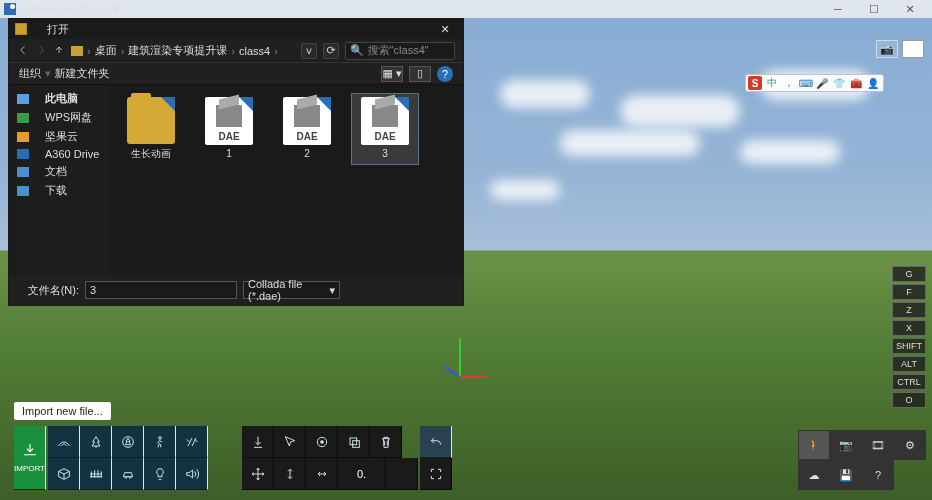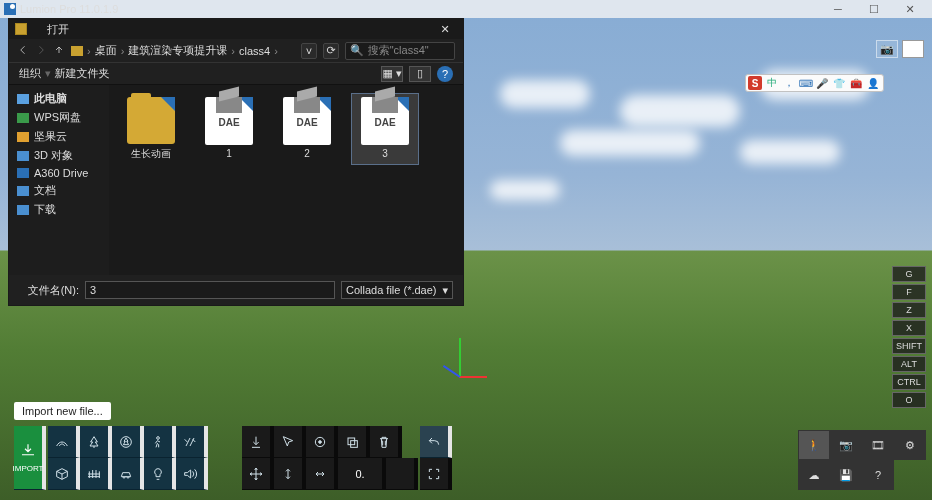--- a/index.html
+++ b/index.html
@@ -34,49 +34,49 @@
 .bc-item{color:#ddd}
 .bc-sep{color:#888}
 .refresh,.dropdown{width:16px;height:16px;display:flex;align-items:center;justify-content:center;border:1px solid #444;background:#2a2a2a;border-radius:2px}
 .search{width:110px;height:18px;background:#1a1a1a;border:1px solid #444;display:flex;align-items:center;padding:0 4px;gap:4px;border-radius:2px}
 .dlg-toolbar{height:22px;display:flex;align-items:center;padding:0 10px;gap:4px;border-bottom:1px solid #111}
 .dlg-toolbar .right{margin-left:auto;display:flex;gap:6px;align-items:center}
 .dlg-toolbar .vb{width:22px;height:16px;background:#333;border:1px solid #555;display:flex;align-items:center;justify-content:center}
 .dlg-toolbar .help{width:16px;height:16px;border-radius:50%;background:#2a6fb5;color:#fff;text-align:center;line-height:16px}
 .dlg-body{flex:1;display:flex;min-height:0}
 .sidebar{width:100px;background:#1d1d1d;overflow:hidden;padding:4px 0}
-.sb-item{display:flex;align-items:center;gap:5px;padding:2px 8px;white-space:nowrap}
+.sb-item{display:flex;align-items:center;gap:16px;padding:2px 8px;white-space:nowrap}
 .sb-item.hdr{font-weight:bold}
 .sb-ico{width:12px;height:10px;display:inline-block}
 .filegrid{flex:1;background:#1a1a1a;display:flex;padding:8px;gap:10px;align-content:flex-start;flex-wrap:wrap}
 .file{width:68px;height:72px;display:flex;flex-direction:column;align-items:center;gap:3px;padding:3px;border:1px solid transparent}
 .file.sel{background:#3a3a3a;border:1px solid #5a6f8a}
 .thumb{width:48px;height:48px;background:#fff;border-radius:2px;position:relative;display:flex;flex-direction:column;align-items:center;justify-content:flex-end}
 .thumb .box{width:26px;height:22px;background:#888;position:relative;margin-bottom:4px}
 .thumb .box::before{content:"";position:absolute;top:-8px;left:3px;width:20px;height:10px;background:#aaa;transform:skewY(-14deg)}
 .thumb .corner{position:absolute;top:0;right:0;width:0;height:0;border-top:14px solid #2a6fb5;border-left:14px solid transparent}
-.thumb .dae{font-size:10px;font-weight:bold;color:#444;margin-bottom:17px}
+.thumb .dae{font-size:10px;font-weight:bold;color:#444;margin-bottom:3px}
 .folder-thumb{width:48px;height:48px;background:#d4a935;border-radius:3px;position:relative;display:flex;align-items:center;justify-content:center}
 .folder-thumb::before{content:"";position:absolute;top:-4px;left:4px;width:20px;height:6px;background:#d4a935;border-radius:2px 2px 0 0}
 .folder-thumb .corner{position:absolute;top:0;right:0;width:0;height:0;border-top:14px solid #2a6fb5;border-left:14px solid transparent}
 .fname{color:#ddd;font-size:10px;text-align:center}
-.dlg-bottom{padding:6px 10px;display:flex;flex-direction:column;gap:22px;background:#202020}
+.dlg-bottom{padding:6px 10px;display:flex;flex-direction:row;gap:22px;background:#202020}
 .fn-row{display:flex;align-items:center;gap:6px}
 .fn-row label{width:60px;text-align:right}
 .fn-input{flex:1;height:18px;background:#1a1a1a;border:1px solid #555;padding:0 4px;color:#ddd}
-.ft-select{width:112px;height:18px;background:#1a1a1a;border:1px solid #555;padding:0 4px;color:#ddd;display:flex;align-items:center;justify-content:space-between}
+.ft-select{width:97px;height:18px;background:#1a1a1a;border:1px solid #555;padding:0 4px;color:#ddd;display:flex;align-items:center;justify-content:space-between}
 .btn-row{display:flex;justify-content:flex-end;gap:8px}
 .btn{width:52px;height:20px;background:#222;border:1px solid #666;color:#ddd;text-align:center;line-height:18px;cursor:pointer}
 
 .bottombar{position:absolute;bottom:0;left:0;right:0;height:96px}
 .tooltip{position:absolute;bottom:80px;left:14px;background:#fff;color:#222;padding:3px 8px;border-radius:2px;font-size:11px}
 .tool-groups{position:absolute;bottom:10px;left:14px;display:flex;gap:2px}
 .tg{display:flex;flex-direction:column}
 .tg-row{display:flex}
-.tb{width:32px;height:32px;background:#143342;display:flex;align-items:center;justify-content:center;border-right:4px solid #e5e5e5;border-bottom:1px solid #0a2330;cursor:pointer}
+.tb{width:32px;height:32px;background:#143342;display:flex;align-items:center;justify-content:center;border-right:1px solid #e5e5e5;border-bottom:1px solid #0a2330;cursor:pointer}
 .tb.import{width:32px;height:64px;background:#1a8f3e;flex-direction:column;gap:4px}
 .tb.import .lbl{font-size:8px;color:#fff}
 .tb.dark{background:#1a1a1a;border-color:#0a0a0a}
 .tb.light{background:#2a4250}
 .tb svg{width:16px;height:16px;stroke:#d0e0e8;fill:none;stroke-width:1.5}
 .tb.import svg{stroke:#fff;width:18px;height:18px}
 .tool-groups2{position:absolute;bottom:10px;left:242px;display:flex;gap:2px}
 .val{color:#fff;font-size:11px;padding:0 4px}
 
 .right-panel{position:absolute;bottom:10px;right:6px;display:flex}
@@ -188,24 +188,20 @@
         </div>
         <div class="sb-item">
           <span class="sb-ico" style="background:#3a9a4a"></span>
           <span>WPS网盘</span>
         </div>
         <div class="sb-item">
           <span class="sb-ico" style="background:#e0a030"></span>
           <span>坚果云</span>
         </div>
         <div class="sb-item">
-          <span class="sb-ico" style="background:#4a8fd0"></span>
-          <span>3D 对象</span>
-        </div>
-        <div class="sb-item">
           <span class="sb-ico" style="background:#2a6fb5"></span>
           <span>A360 Drive</span>
         </div>
         <div class="sb-item">
           <span class="sb-ico" style="background:#4a8fd0"></span>
           <span>文档</span>
         </div>
         <div class="sb-item">
           <span class="sb-ico" style="background:#4a8fd0"></span>
           <span>下载</span>

